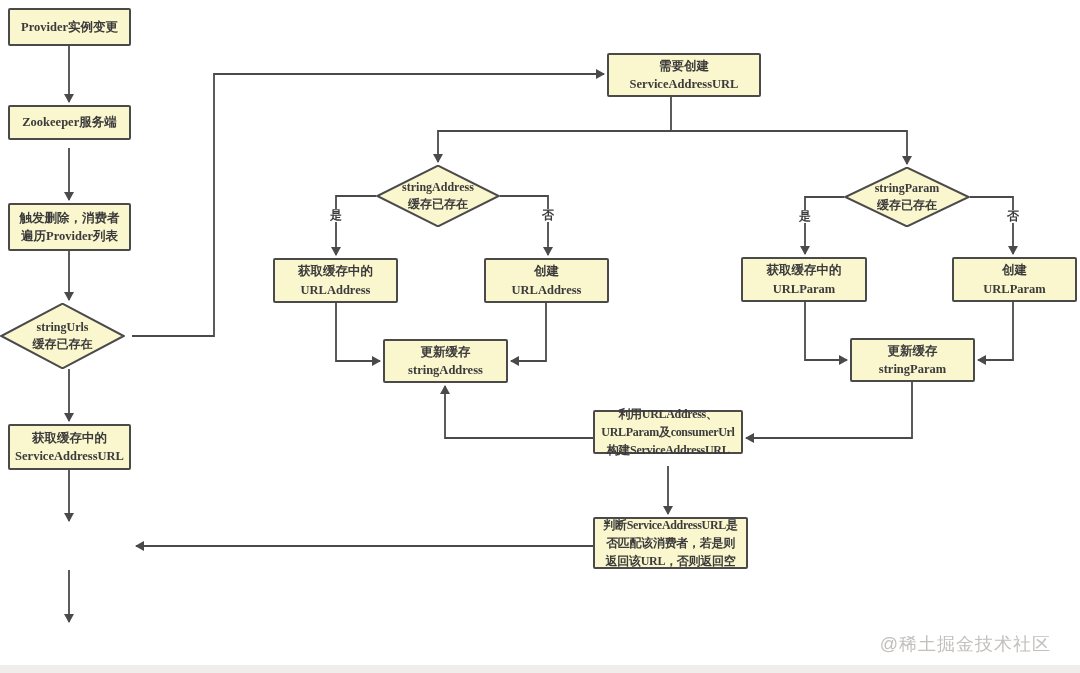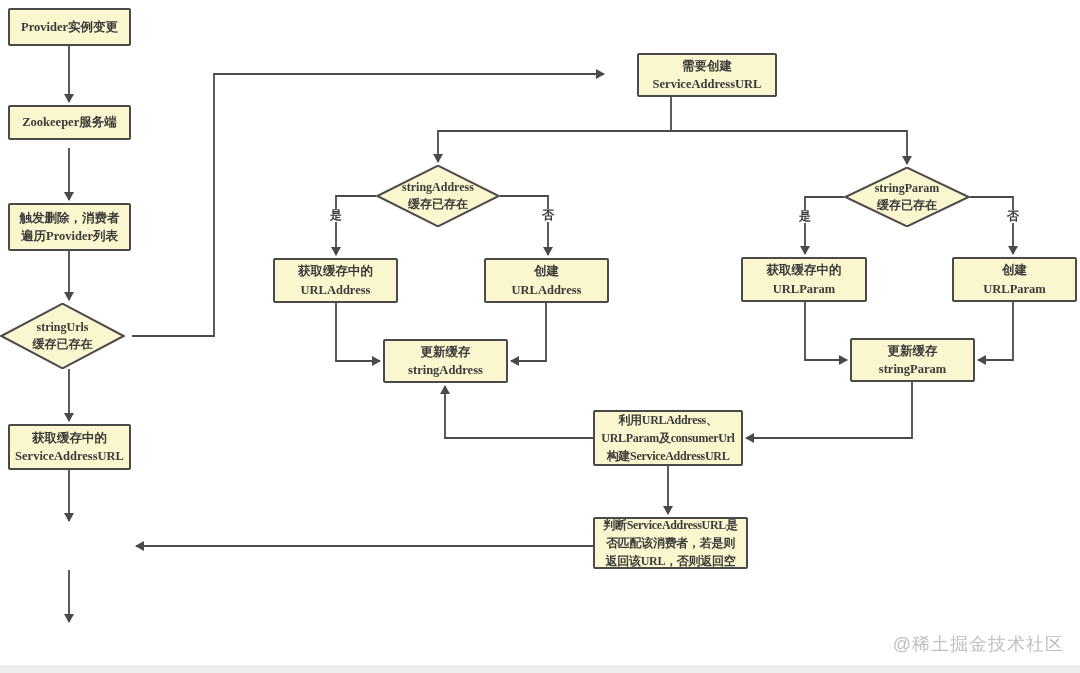--- a/index.html
+++ b/index.html
@@ -86,21 +86,21 @@
     <svg viewBox="0 0 100 100" preserveAspectRatio="none">
       <polygon points="50,1 99,50 50,99 1,50"></polygon>
     </svg>
     <div class="dlabel">stringUrls
 缓存已存在</div>
   </div>
 
   <div class="node" style="left:8px;top:424px;width:123px;height:46px;">获取缓存中的
 ServiceAddressURL</div>
 
-  <div class="node" style="left:607px;top:53px;width:140px;height:44px;margin-left:30px;">需要创建
+  <div class="node" style="left:607px;top:53px;width:154px;height:44px;">需要创建
 ServiceAddressURL</div>
 
   <div class="diamond" style="left:376px;top:165px;width:124px;height:62px;">
     <svg viewBox="0 0 100 100" preserveAspectRatio="none">
       <polygon points="50,1 99,50 50,99 1,50"></polygon>
     </svg>
     <div class="dlabel">stringAddress
 缓存已存在</div>
   </div>
 
@@ -119,28 +119,28 @@
 缓存已存在</div>
   </div>
 
   <div class="node" style="left:741px;top:257px;width:126px;height:45px;">获取缓存中的
 URLParam</div>
   <div class="node" style="left:952px;top:257px;width:125px;height:45px;">创建
 URLParam</div>
   <div class="node" style="left:850px;top:338px;width:125px;height:44px;">更新缓存
 stringParam</div>
 
-  <div class="node sm" style="left:593px;top:410px;width:150px;height:56px;">利用URLAddress、
+  <div class="node sm" style="left:593px;top:410px;width:150px;height:44px;">利用URLAddress、
 URLParam及consumerUrl
 构建ServiceAddressURL</div>
   <div class="node sm" style="left:593px;top:517px;width:155px;height:52px;">判断ServiceAddressURL是
 否匹配该消费者，若是则
 返回该URL，否则返回空</div>
 
   <div class="elabel" style="left:328px;top:209px;">是</div>
   <div class="elabel" style="left:540px;top:209px;">否</div>
   <div class="elabel" style="left:797px;top:210px;">是</div>
   <div class="elabel" style="left:1005px;top:210px;">否</div>
 
-  <div class="watermark" style="right:16px;top:632px;text-align:center;">@稀土掘金技术社区</div>
+  <div class="watermark" style="right:29px;top:632px;text-align:center;">@稀土掘金技术社区</div>
   <div class="bottom-strip"></div>
 
 </div>
 
 </body></html>

